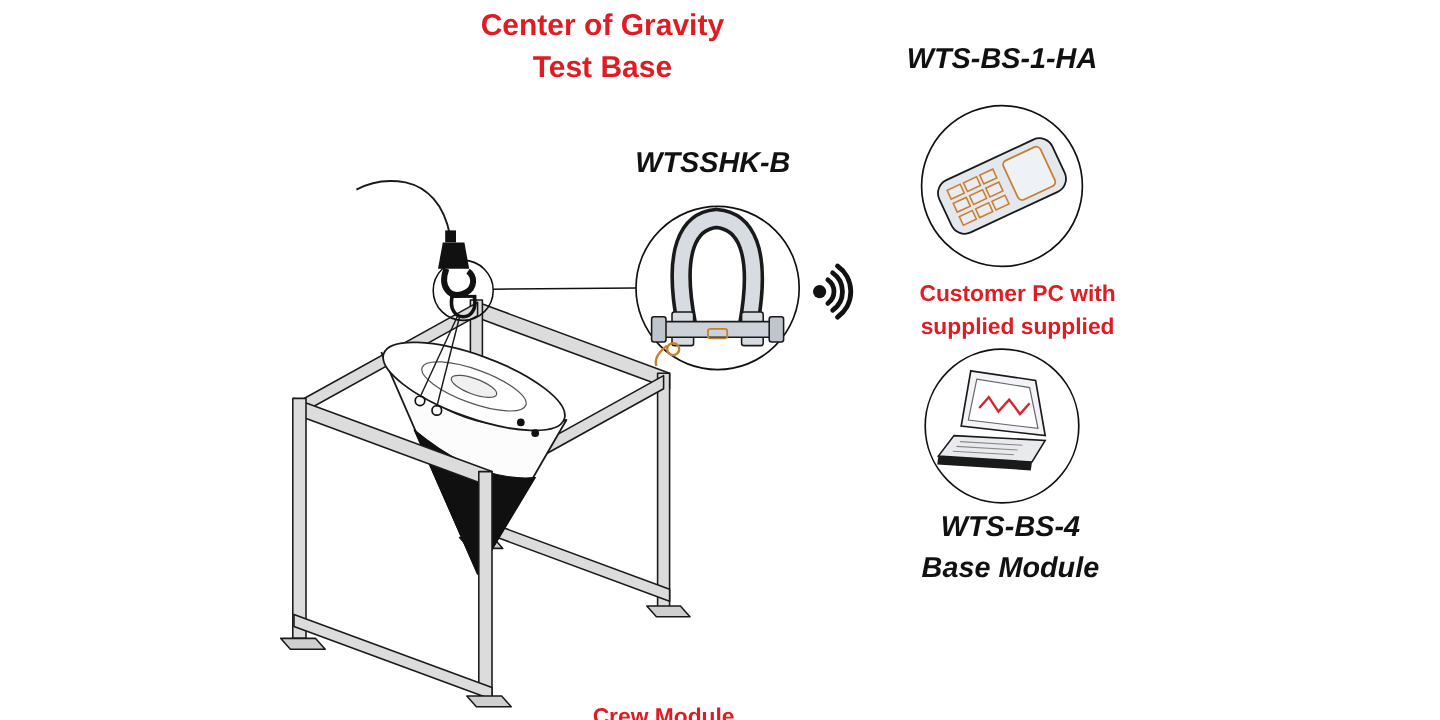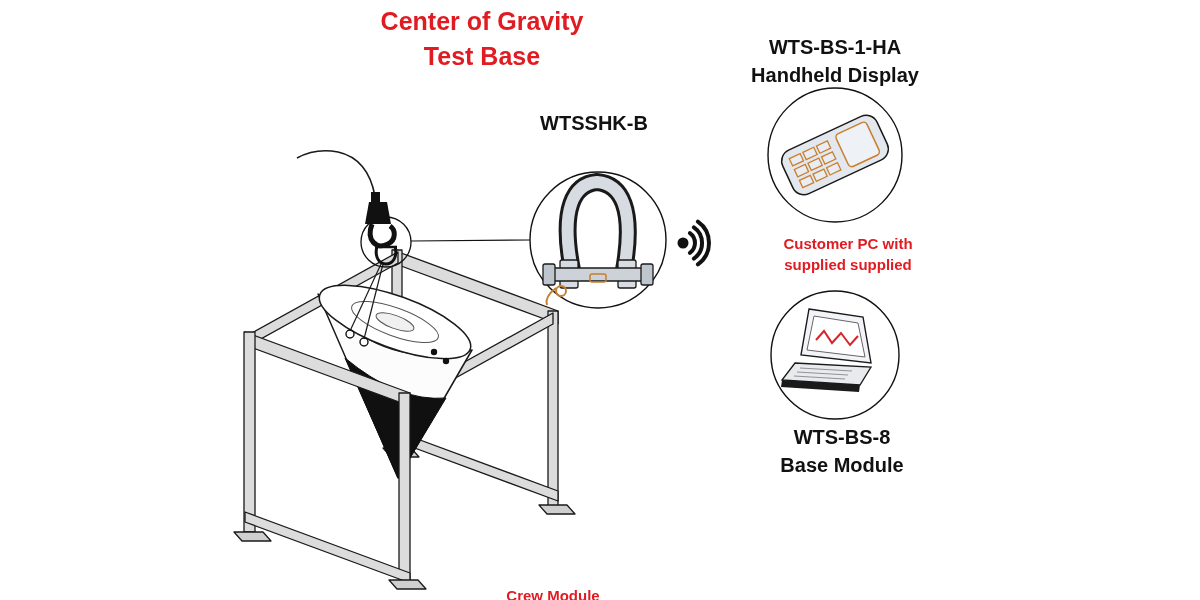--- a/index.html
+++ b/index.html
@@ -3,22 +3,22 @@
 <meta charset="utf-8">
 <style>
   html,body{margin:0;padding:0;background:#ffffff;}
   #stage{position:relative;width:1200px;height:600px;background:#ffffff;overflow:hidden;
          font-family:"Liberation Sans",sans-serif;}
   #diagram-svg{position:absolute;left:0;top:0;}
   .label{position:absolute;font-weight:bold;text-align:center;line-height:1.4;}
   .red{color:#e11b22;}
   .ink{color:#111111;}
   .t25{font-size:25px;}
-  .t20{font-size:20px;}
-  .t19{font-size:15px;}
+  .t20{font-size:24px;font-style:italic;}
+  .t19{font-size:19px;}
 </style>
 </head>
 <body>
 
 <div id="stage">
 
   <svg id="diagram-svg" width="1200" height="600" viewBox="0 0 1200 600">
 
     <g fill="#dcdcdc" stroke="#1a1a1a" stroke-width="1.3" stroke-linejoin="round">
       <polygon points="393,250 558,311 558,324 393,263"></polygon>
@@ -116,41 +116,40 @@
       <polygon points="814,316 858,323 865,357 807,350" fill="#ffffff" stroke="#666666" stroke-width="1"></polygon>
       <polyline points="816,340 824,331 832,343 841,333 850,345 858,336" fill="none" stroke="#d6252b" stroke-width="2"></polyline>
       <polygon points="795,363 871,367 860,385 782,380" fill="#e8eaee" stroke="#1a1a1a" stroke-width="1.3"></polygon>
       <line x1="800" y1="368" x2="852" y2="371" stroke="#888888" stroke-width="0.9"></line>
       <line x1="797" y1="372" x2="848" y2="375" stroke="#888888" stroke-width="0.9"></line>
       <line x1="794" y1="376" x2="845" y2="379" stroke="#888888" stroke-width="0.9"></line>
       <polygon points="782,380 860,385 859,392 781,387" fill="#1a1a1a"></polygon>
     </g>
   </svg>
 
-  <div class="label red t25" style="left:312px;top:4px;width:340px;">
+  <div class="label red t25" style="left:332px;top:4px;width:340px;">
     <div>Center of Gravity</div>
     <div>Test Base</div>
   </div>
 
-  <div class="label ink t20" style="left:494px;top:109px;width:200px;">
+  <div class="label ink t20" style="left:494px;top:119px;width:200px;">
     <div>WTSSHK-B</div>
   </div>
 
   <div class="label ink t20" style="left:715px;top:33px;width:240px;">
     <div>WTS-BS-1-HA</div>
-    <div>Handheld Display</div>
   </div>
 
   <div class="label red t19" style="left:728px;top:233px;width:240px;">
     <div>Customer PC with</div>
     <div>supplied supplied</div>
   </div>
 
   <div class="label ink t20" style="left:722px;top:423px;width:240px;">
-    <div>WTS-BS-8</div>
+    <div>WTS-BS-4</div>
     <div>Base Module</div>
   </div>
 
   <div class="label red t19" style="left:445px;top:553px;width:216px;margin-top:32px;">
     <div>Crew Module</div>
   </div>
 
 </div>
 
 </body></html>

